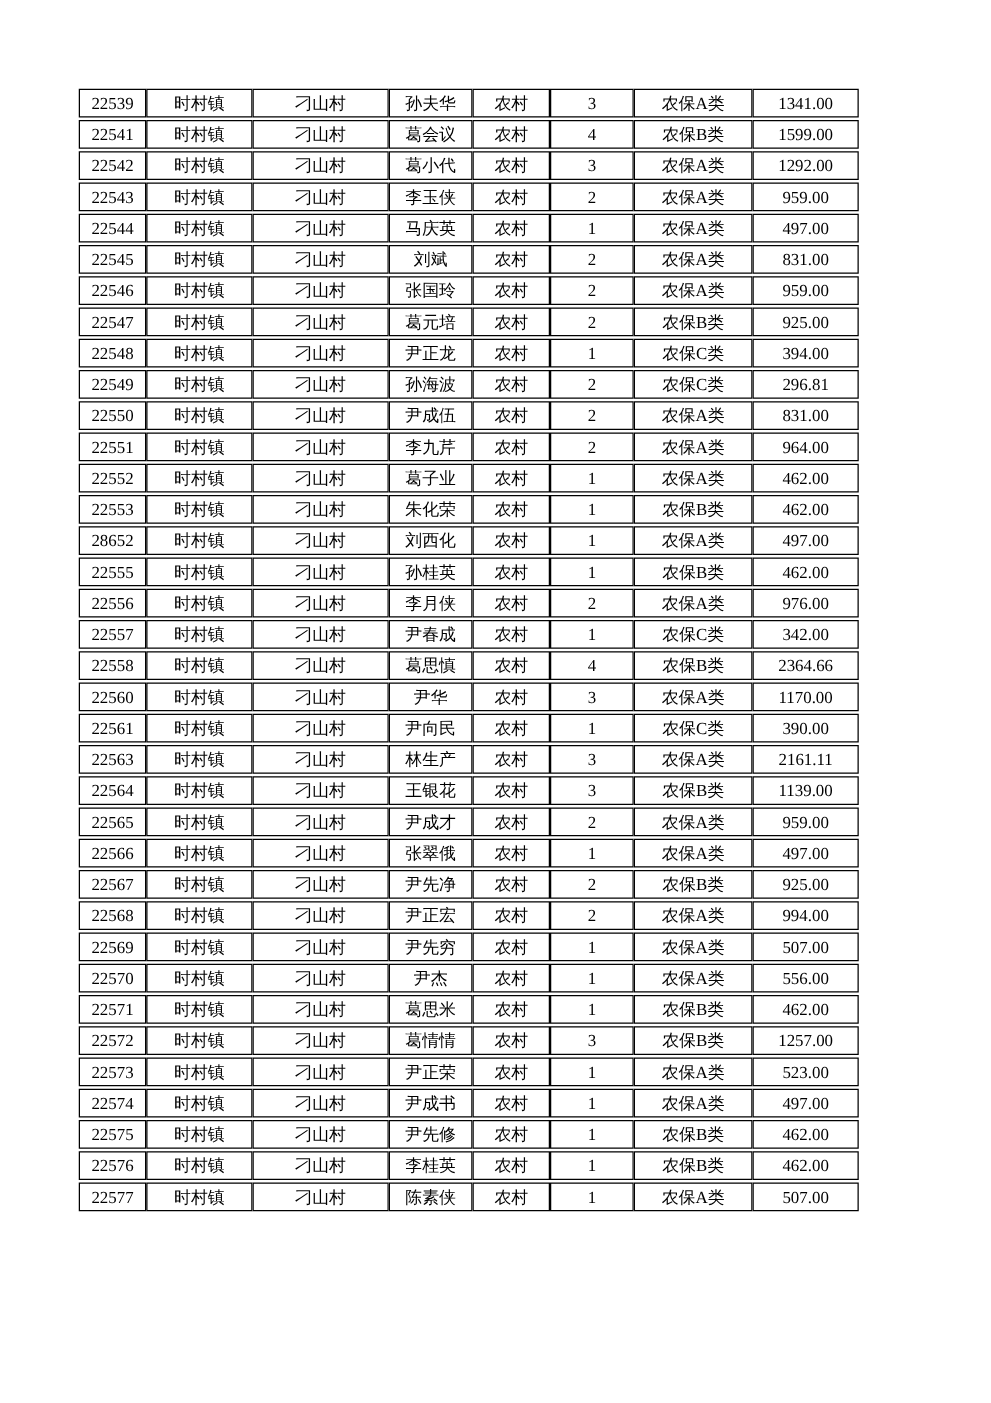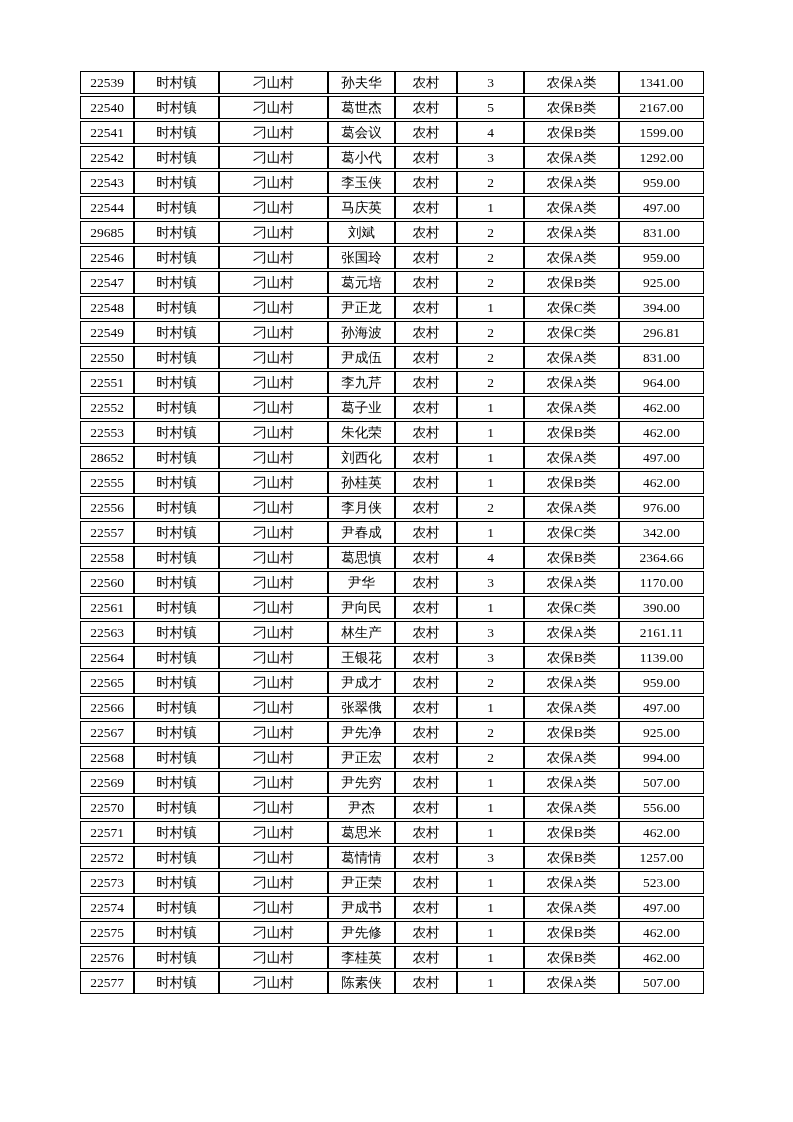--- a/index.html
+++ b/index.html
@@ -9,21 +9,21 @@
   body {
     width: 793px;
     height: 1122px;
     background: #ffffff;
     position: relative;
     font-family: "Liberation Serif", "DejaVu Serif", serif;
     color: #000000;
   }
   .sheet {
     position: absolute;
-    left: 80px;
+    left: 63px;
     top: 69px;
   }
   table.roster {
     border-collapse: separate;
     border-spacing: 0 2px;
     table-layout: fixed;
   }
   table.roster td {
     box-sizing: border-box;
     border: 1px solid #000000;
@@ -66,30 +66,20 @@
           <td>22539</td>
           <td>时村镇</td>
           <td>刁山村</td>
           <td>孙夫华</td>
           <td>农村</td>
           <td>3</td>
           <td>农保A类</td>
           <td>1341.00</td>
         </tr>
         <tr>
-          <td>22540</td>
-          <td>时村镇</td>
-          <td>刁山村</td>
-          <td>葛世杰</td>
-          <td>农村</td>
-          <td>5</td>
-          <td>农保B类</td>
-          <td>2167.00</td>
-        </tr>
-        <tr>
           <td>22541</td>
           <td>时村镇</td>
           <td>刁山村</td>
           <td>葛会议</td>
           <td>农村</td>
           <td>4</td>
           <td>农保B类</td>
           <td>1599.00</td>
         </tr>
         <tr>
@@ -116,21 +106,21 @@
           <td>22544</td>
           <td>时村镇</td>
           <td>刁山村</td>
           <td>马庆英</td>
           <td>农村</td>
           <td>1</td>
           <td>农保A类</td>
           <td>497.00</td>
         </tr>
         <tr>
-          <td>29685</td>
+          <td>22545</td>
           <td>时村镇</td>
           <td>刁山村</td>
           <td>刘斌</td>
           <td>农村</td>
           <td>2</td>
           <td>农保A类</td>
           <td>831.00</td>
         </tr>
         <tr>
           <td>22546</td>

